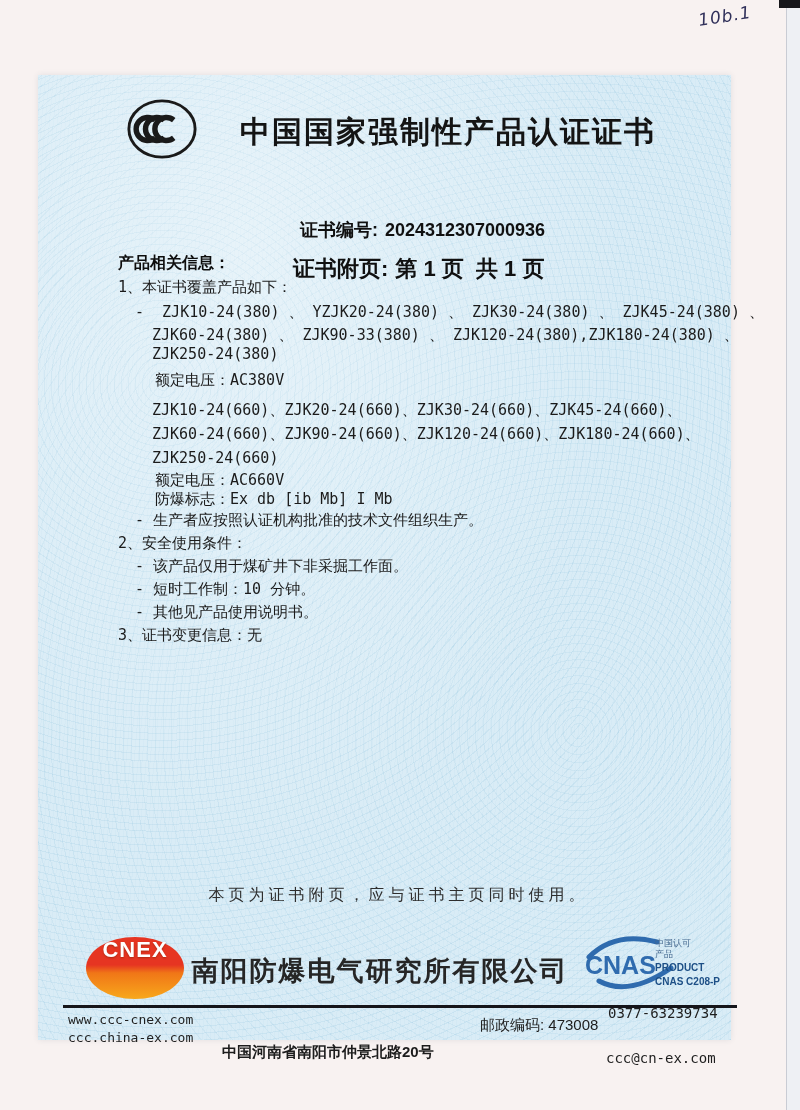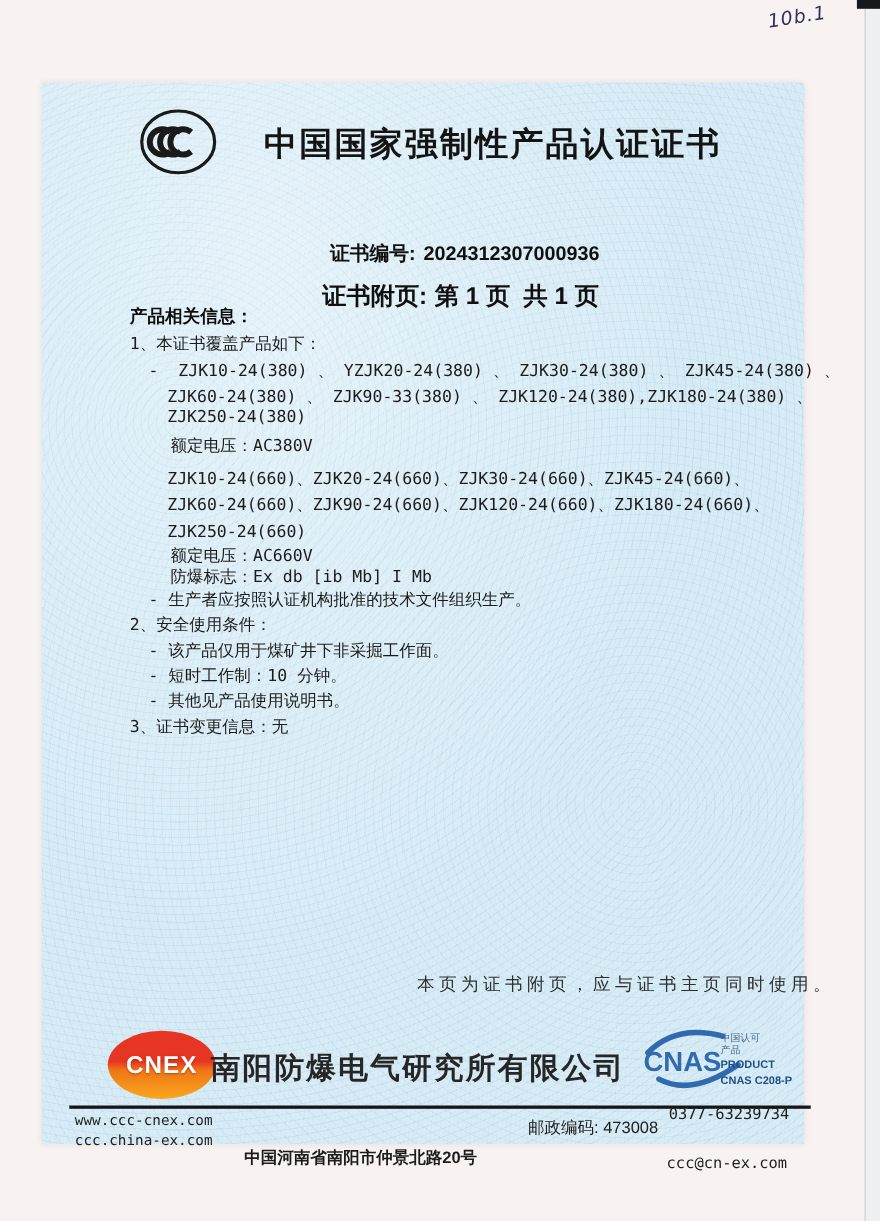--- a/index.html
+++ b/index.html
@@ -32,29 +32,28 @@
     font-weight:bold;font-size:30px;letter-spacing:2px;color:#141414;line-height:34px;}
   .cert-line{left:28px;top:122px;width:693px;text-align:center;
     font-weight:bold;font-size:18px;color:#101010;white-space:pre;}
   .cert-line.second{top:153px;font-size:22px;left:22px;}
   .cert-line .lbl{position:static;margin-right:7px;}
   .cert-line .val{position:static;}
   
   .bline{
     white-space:pre;font-size:15px;color:#1b1b1b;line-height:20px;
     font-family:"DejaVu Sans Mono","Liberation Serif",serif;
-    margin-top:25px;
   }
   .bline.hd{font-weight:bold;font-size:16px;color:#0d0d0d;}
   
-  .page-note{left:0;top:810px;width:721px;text-align:right;font-size:16px;
+  .page-note{left:0;top:810px;width:721px;text-align:center;font-size:16px;
     letter-spacing:4px;color:#2e2e2e;font-family:"DejaVu Sans Mono","Liberation Serif",serif;}
-  .cnex-logo{left:60px;top:862px;width:98px;height:62px;border-radius:50%;
+  .cnex-logo{left:48px;top:862px;width:98px;height:62px;border-radius:50%;
     background:linear-gradient(180deg,#e63522 0 45%,#f07617 58%,#f8a81c);
-    display:flex;align-items:center;justify-content:center;}
+    display:flex;justify-content:center;}
   .cnex-logo span{position:static;color:#fff;font-weight:bold;font-size:22px;
     letter-spacing:1px;text-shadow:0 1px 2px rgba(120,30,0,.55);}
   .company-name{left:132px;top:878px;width:420px;text-align:center;
     font-size:27px;font-weight:600;letter-spacing:2px;color:#262626;}
   .cnas-logo{left:545px;top:858px;width:156px;height:66px;}
   .footer-rule{left:25px;top:930px;width:674px;height:3px;background:#15151a;}
   .contact{font-family:"DejaVu Sans Mono",monospace;font-size:13px;color:#1e1e1e;white-space:pre;}
   .c-web1{left:30px;top:937px;}
   .c-web2{left:30px;top:955px;}
   .c-addr{left:184px;top:968px;font-family:"Liberation Sans",sans-serif;font-size:15px;color:#1c1c1c;font-weight:bold;}

